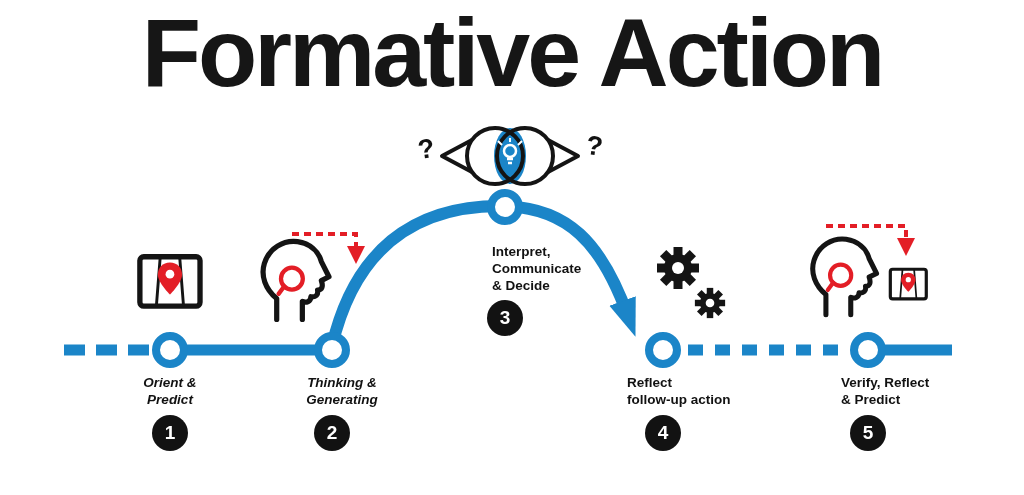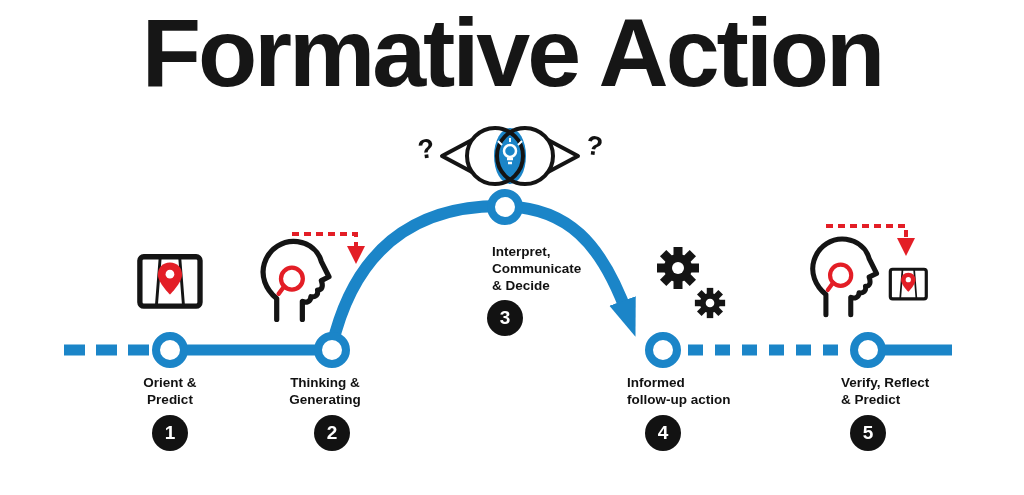--- a/index.html
+++ b/index.html
@@ -16,34 +16,34 @@
   .title{
     position:absolute;top:2px;left:0;width:1024px;
     text-align:center;font-size:97px;font-weight:700;letter-spacing:-3px;
     color:#161616;line-height:1.05;margin:0;
   }
   .diagram-svg{position:absolute;left:0;top:0;}
   .step-label{
     position:absolute;font-size:13.5px;font-weight:700;line-height:17px;
     color:#121212;white-space:pre-line;
   }
-  .center{text-align:center;}
+  .center{text-align:center;font-style:italic;}
   .badge{
     position:absolute;width:36px;height:36px;border-radius:50%;
     background:#121212;color:#ffffff;font-size:19px;font-weight:700;
     line-height:36px;text-align:center;
   }
   .qmark{
     position:absolute;font-size:27px;font-weight:700;color:#121212;
   }
   .q-left{left:418px;top:134px;transform:rotate(-8deg);}
   .q-right{left:586px;top:131px;transform:rotate(8deg);}
   
   .l1{left:95px;top:374px;width:150px;}
-  .l2{left:250px;top:374px;width:150px;}
+  .l2{left:267px;top:374px;width:150px;}
   .l3{left:492px;top:243px;}
   .l4{left:627px;top:374px;}
   .l5{left:821px;top:374px;margin-left:20px;}
   
   .b1{left:152px;top:415px;}
   .b2{left:314px;top:415px;}
   .b3{left:487px;top:300px;}
   .b4{left:645px;top:415px;}
   .b5{left:850px;top:415px;}
 </style>
@@ -130,21 +130,21 @@
 <span class="qmark q-left">?</span>
 <span class="qmark q-right">?</span>
 
 <div class="step-label l1 center">Orient &amp;
 Predict</div>
 <div class="step-label l2 center">Thinking &amp;
 Generating</div>
 <div class="step-label l3">Interpret,
 Communicate
 &amp; Decide</div>
-<div class="step-label l4">Informed
+<div class="step-label l4">Reflect
 follow-up action</div>
 <div class="step-label l5">Verify, Reflect
 &amp; Predict</div>
 
 <div class="badge b1">1</div>
 <div class="badge b2">2</div>
 <div class="badge b3">3</div>
 <div class="badge b4">4</div>
 <div class="badge b5">5</div>
 

